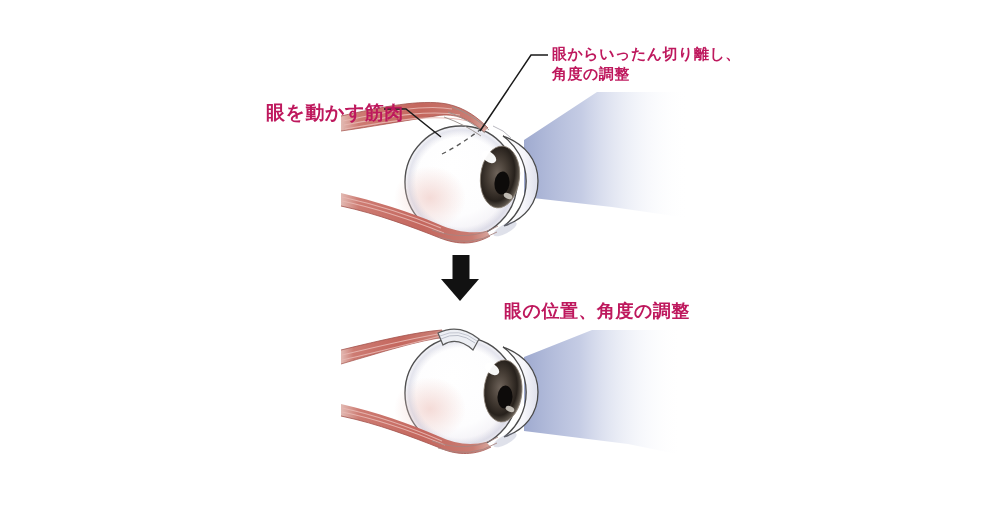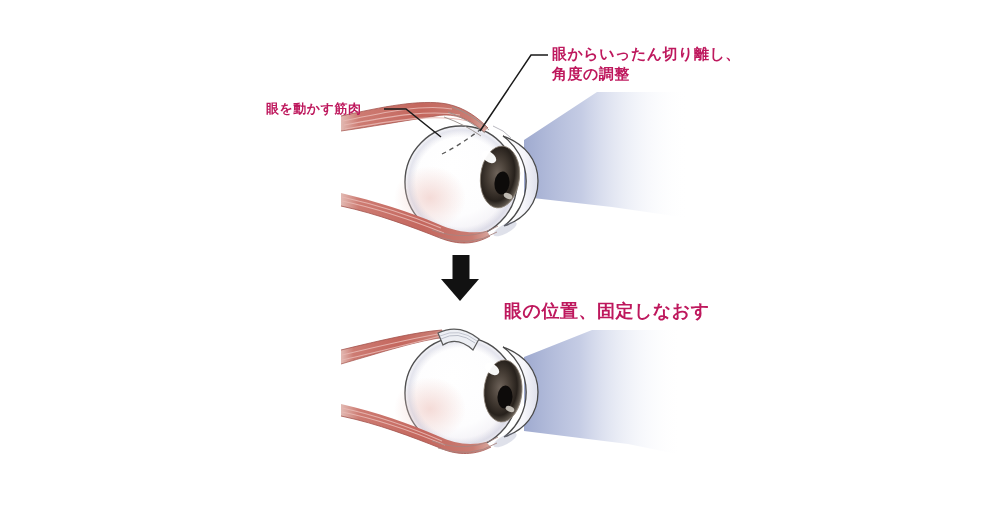--- a/index.html
+++ b/index.html
@@ -11,21 +11,21 @@
     font-family:"DejaVu Sans","Liberation Sans",sans-serif;
   }
   .stage svg{position:absolute;left:0;top:0;}
   .lbl{
     position:absolute;
     color:#be185d;
     font-weight:600;
     letter-spacing:0.5px;
     white-space:nowrap;
   }
-  .lbl-muscle{left:266px;top:100px;font-size:13px;}
+  .lbl-muscle{left:266px;top:100px;font-size:19px;}
   .lbl-detach{left:552px;top:44px;font-size:15px;line-height:20px;}
   .lbl-adjust{left:504px;top:299px;font-size:18px;}
 </style>
 </head>
 <body>
 
 <div class="stage">
 
 <svg width="1000" height="528" viewBox="0 0 1000 528">
   <defs>
@@ -149,14 +149,14 @@
   </g>
 </svg>
 
   <div class="lbl lbl-muscle">眼を動かす筋肉</div>
 
   <div class="lbl lbl-detach">
     <span>眼からいったん切り離し、</span><br>
     <span>角度の調整</span>
   </div>
 
-  <div class="lbl lbl-adjust">眼の位置、固定しなおす</div>
+  <div class="lbl lbl-adjust">眼の位置、角度の調整</div>
 </div>
 
 </body></html>

